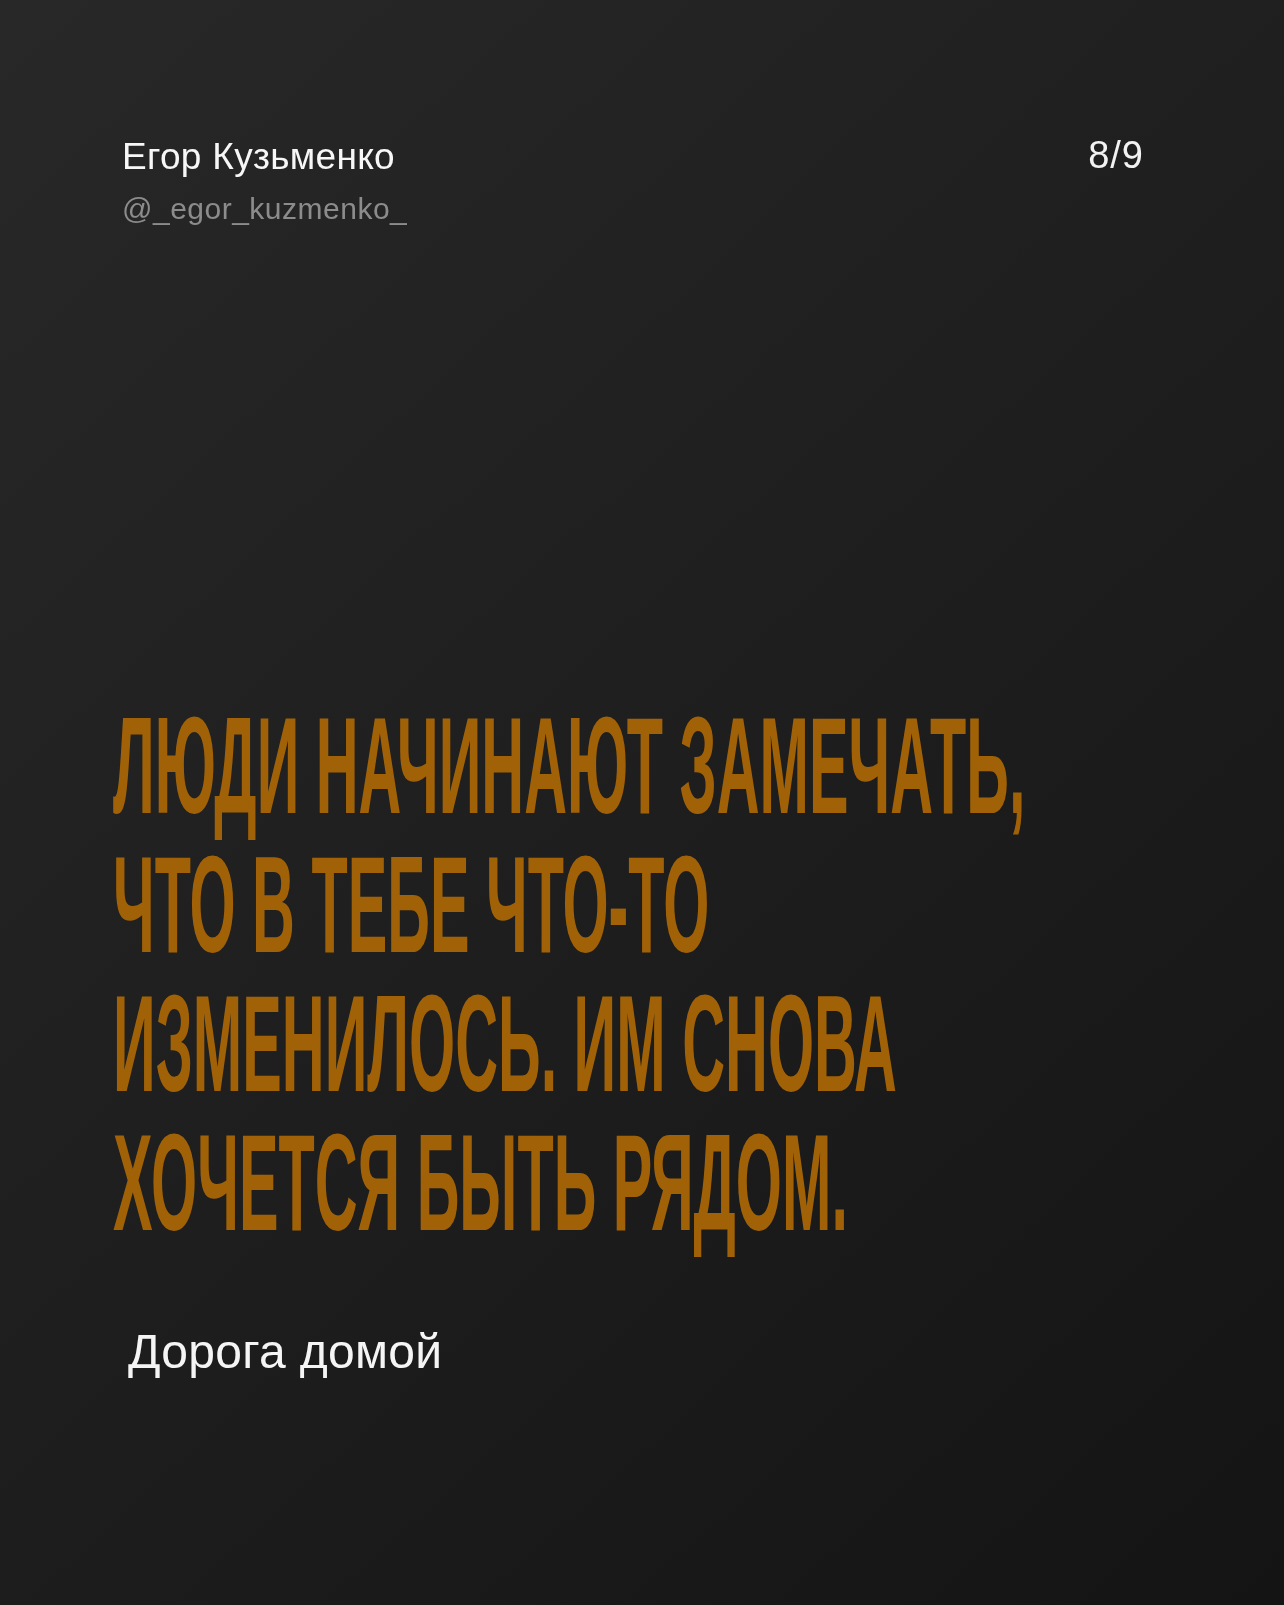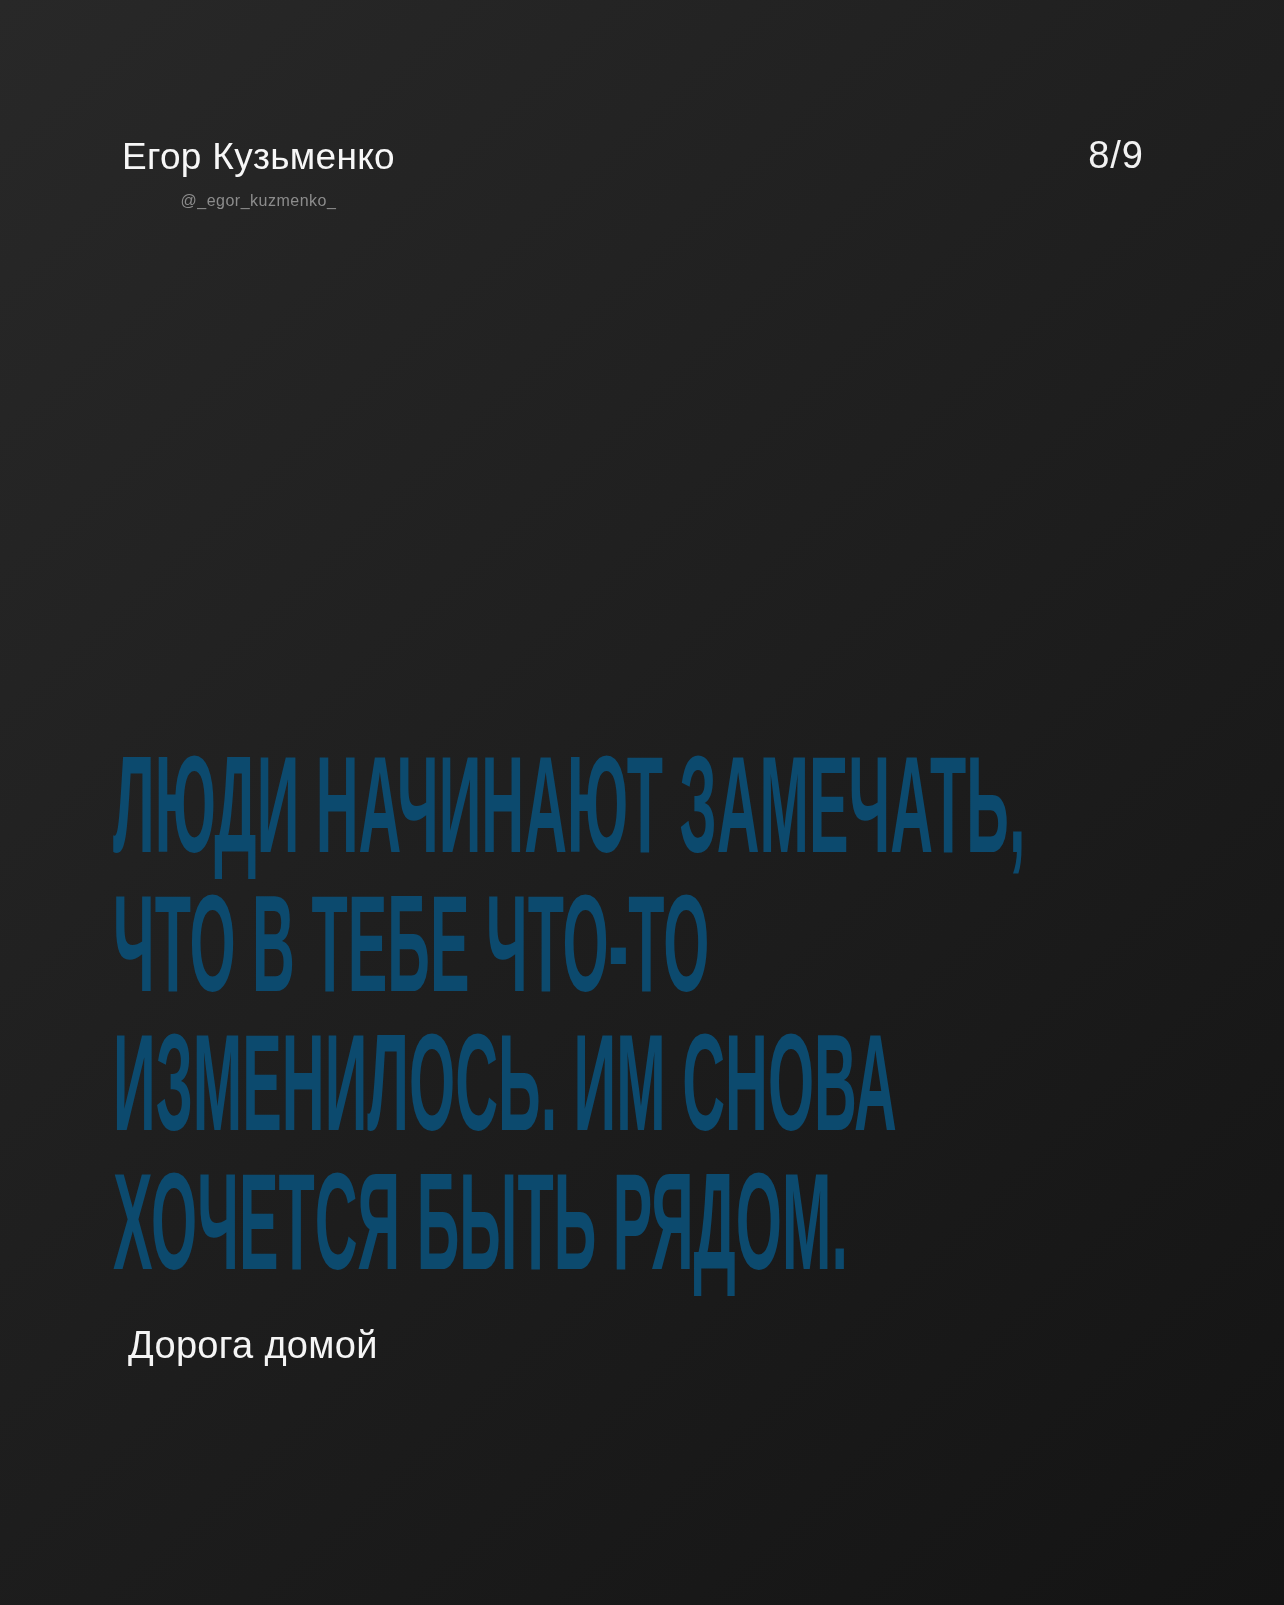--- a/index.html
+++ b/index.html
@@ -11,65 +11,64 @@
     background: linear-gradient(137deg, #282828 0%, #222222 30%, #1d1d1d 55%, #141414 100%);
   }
   .card { position: absolute; inset: 0; }
 
   .header {
     position: absolute;
     top: 136px; left: 122px; right: 140px;
     display: flex;
     justify-content: space-between;
     align-items: flex-start;
-    text-align: center;
   }
   .author-name {
     font-size: 37px;
     font-weight: 400;
     color: #f7f7f7;
     letter-spacing: 0.3px;
   }
   .author-handle {
     margin-top: 14px;
-    font-size: 16px;
+    font-size: 30px;
     font-weight: 400;
     color: #8c8c8c;
     letter-spacing: 0.5px;
   }
   .page-counter {
     font-size: 38px;
     font-weight: 400;
     color: #f2f2f2;
     letter-spacing: 1px;
     margin-top: -2px;
   }
 
   .quote {
     position: absolute;
-    top: 735px;
+    top: 696px;
     left: 113px;
     width: 1100px;
-    color: #0c4a6e;
+    color: #a16207;
   }
   .quote-line {
     font-size: 138px;
     line-height: 139px;
     font-weight: 700;
     white-space: nowrap;
     letter-spacing: 0px;
     transform: scaleX(0.43);
     transform-origin: 0 0;
   }
 
   .source-title {
     position: absolute;
     top: 1324px;
     left: 128px;
-    font-size: 38px;
+    font-size: 48px;
     font-weight: 400;
     color: #f5f5f5;
     letter-spacing: 0.3px;
   }
 </style>
 </head>
 <body>
 
 <div class="card">
 

